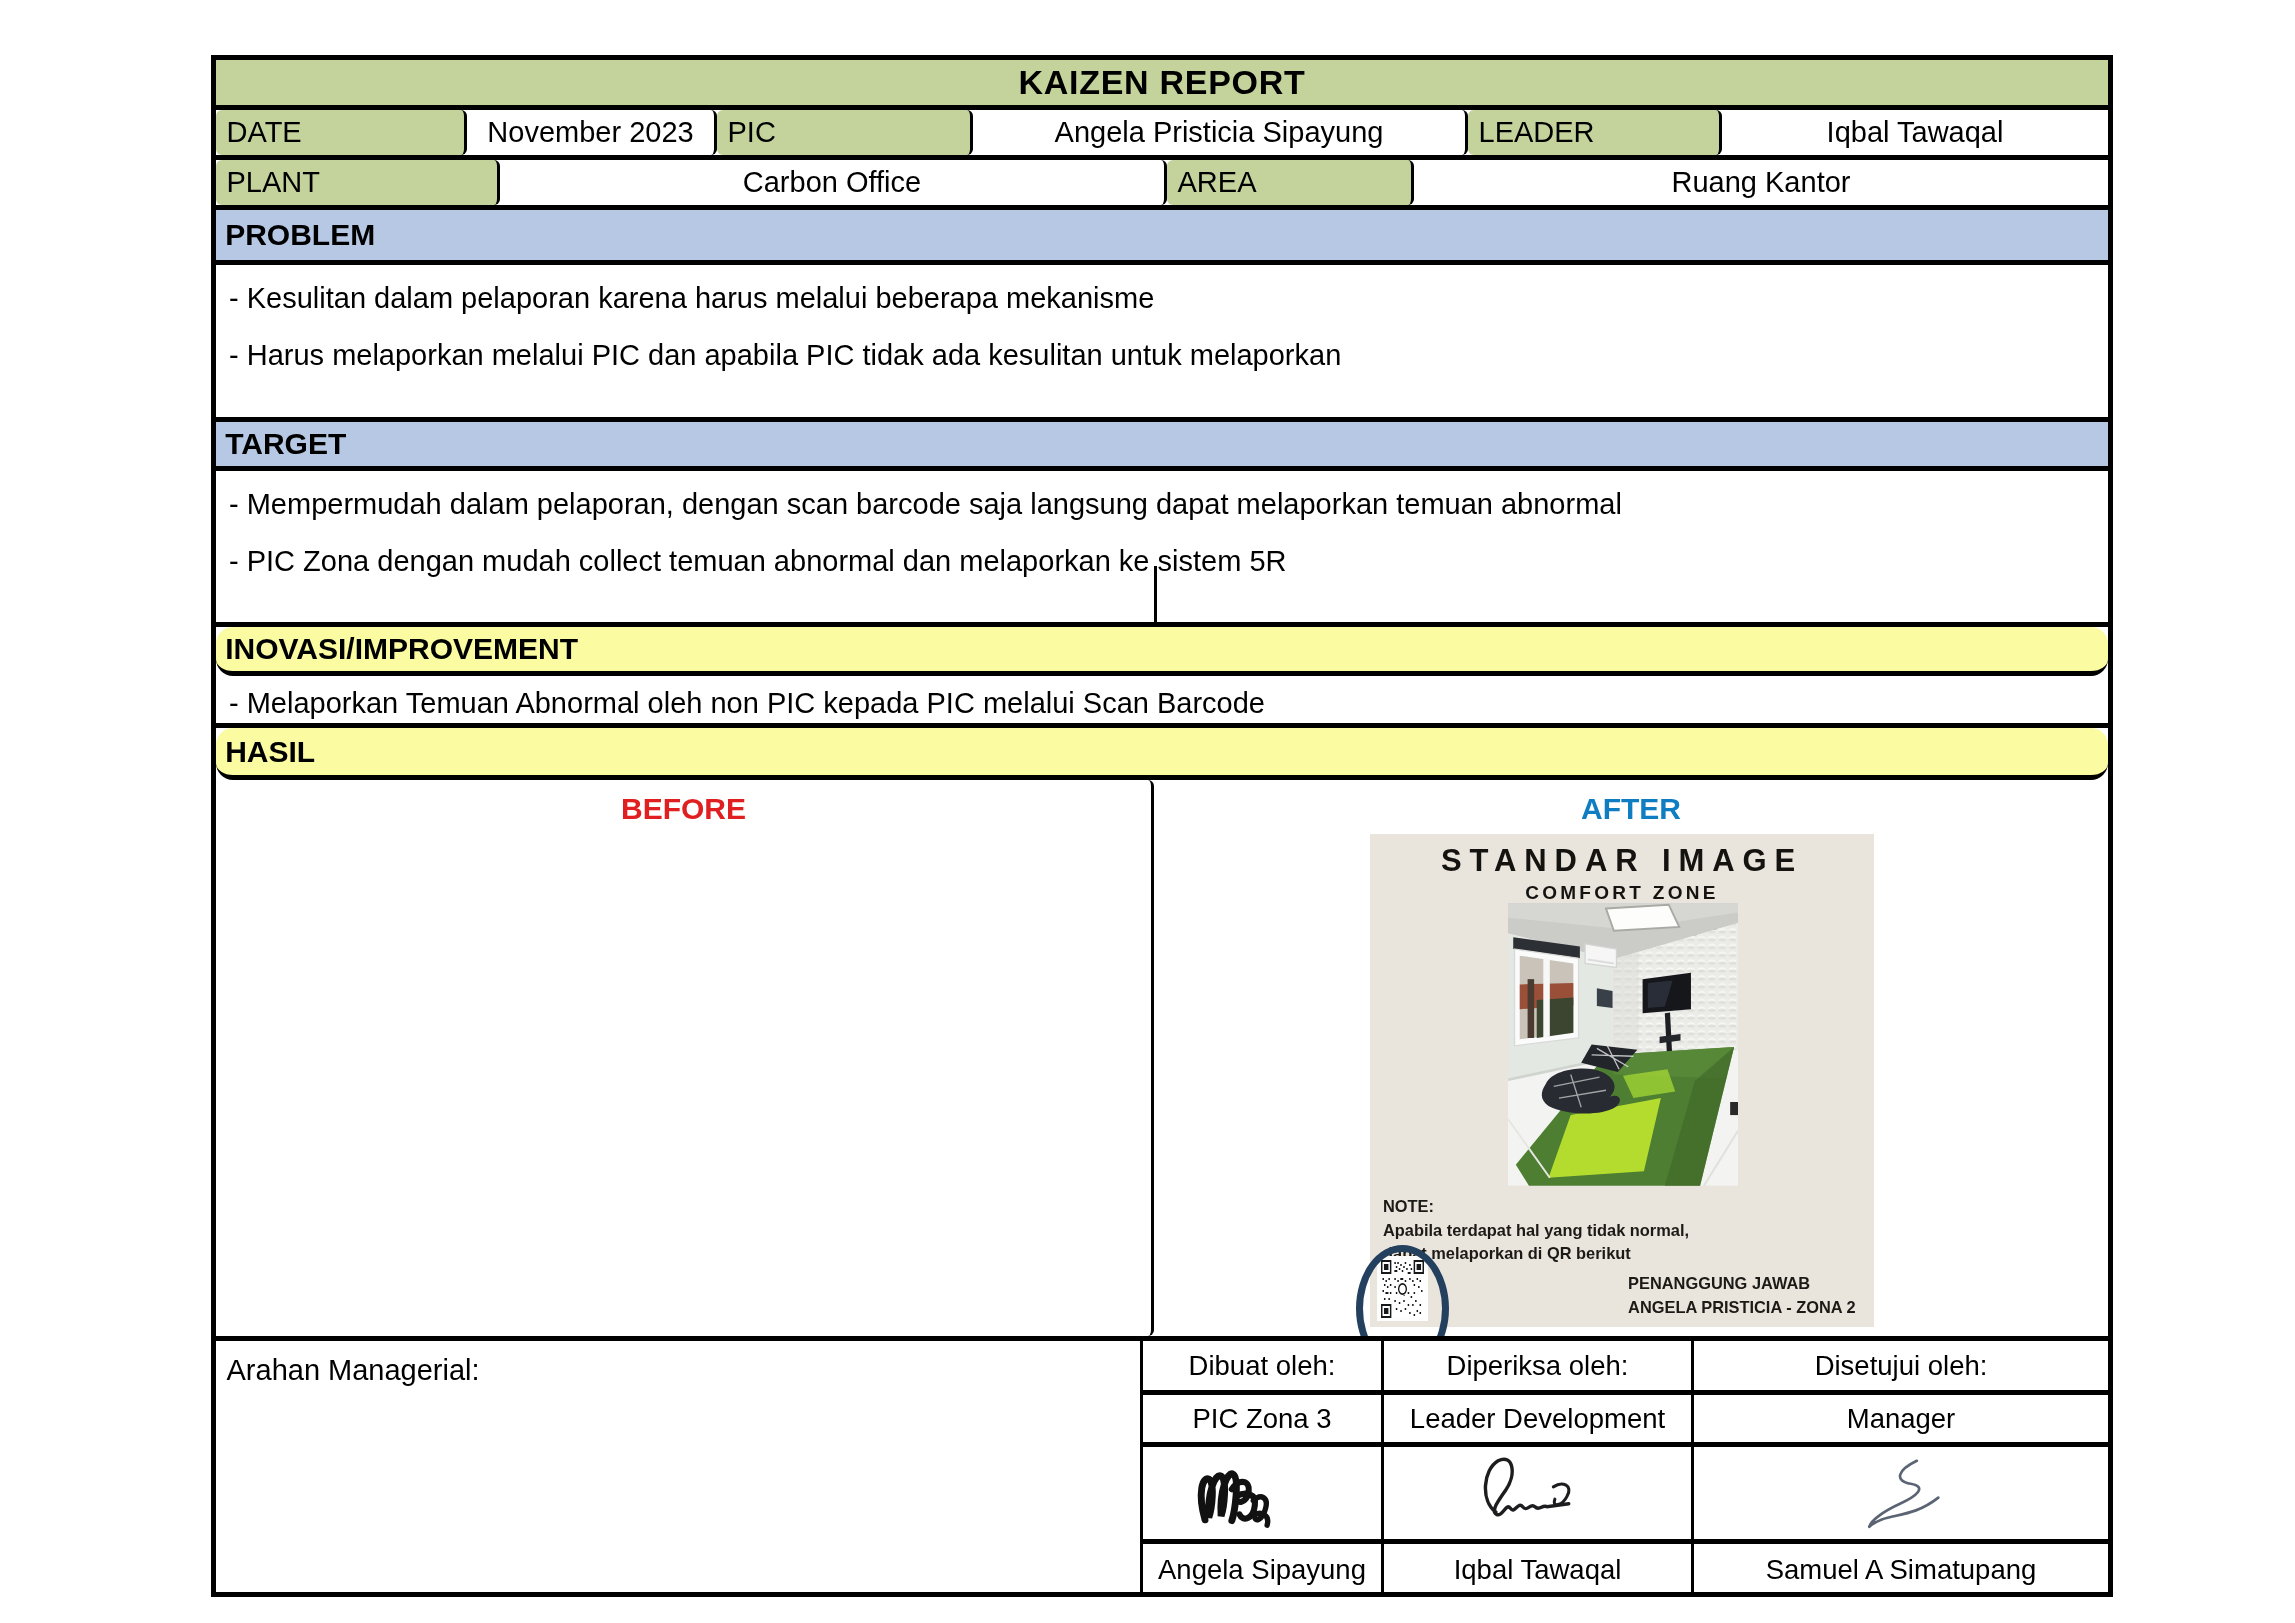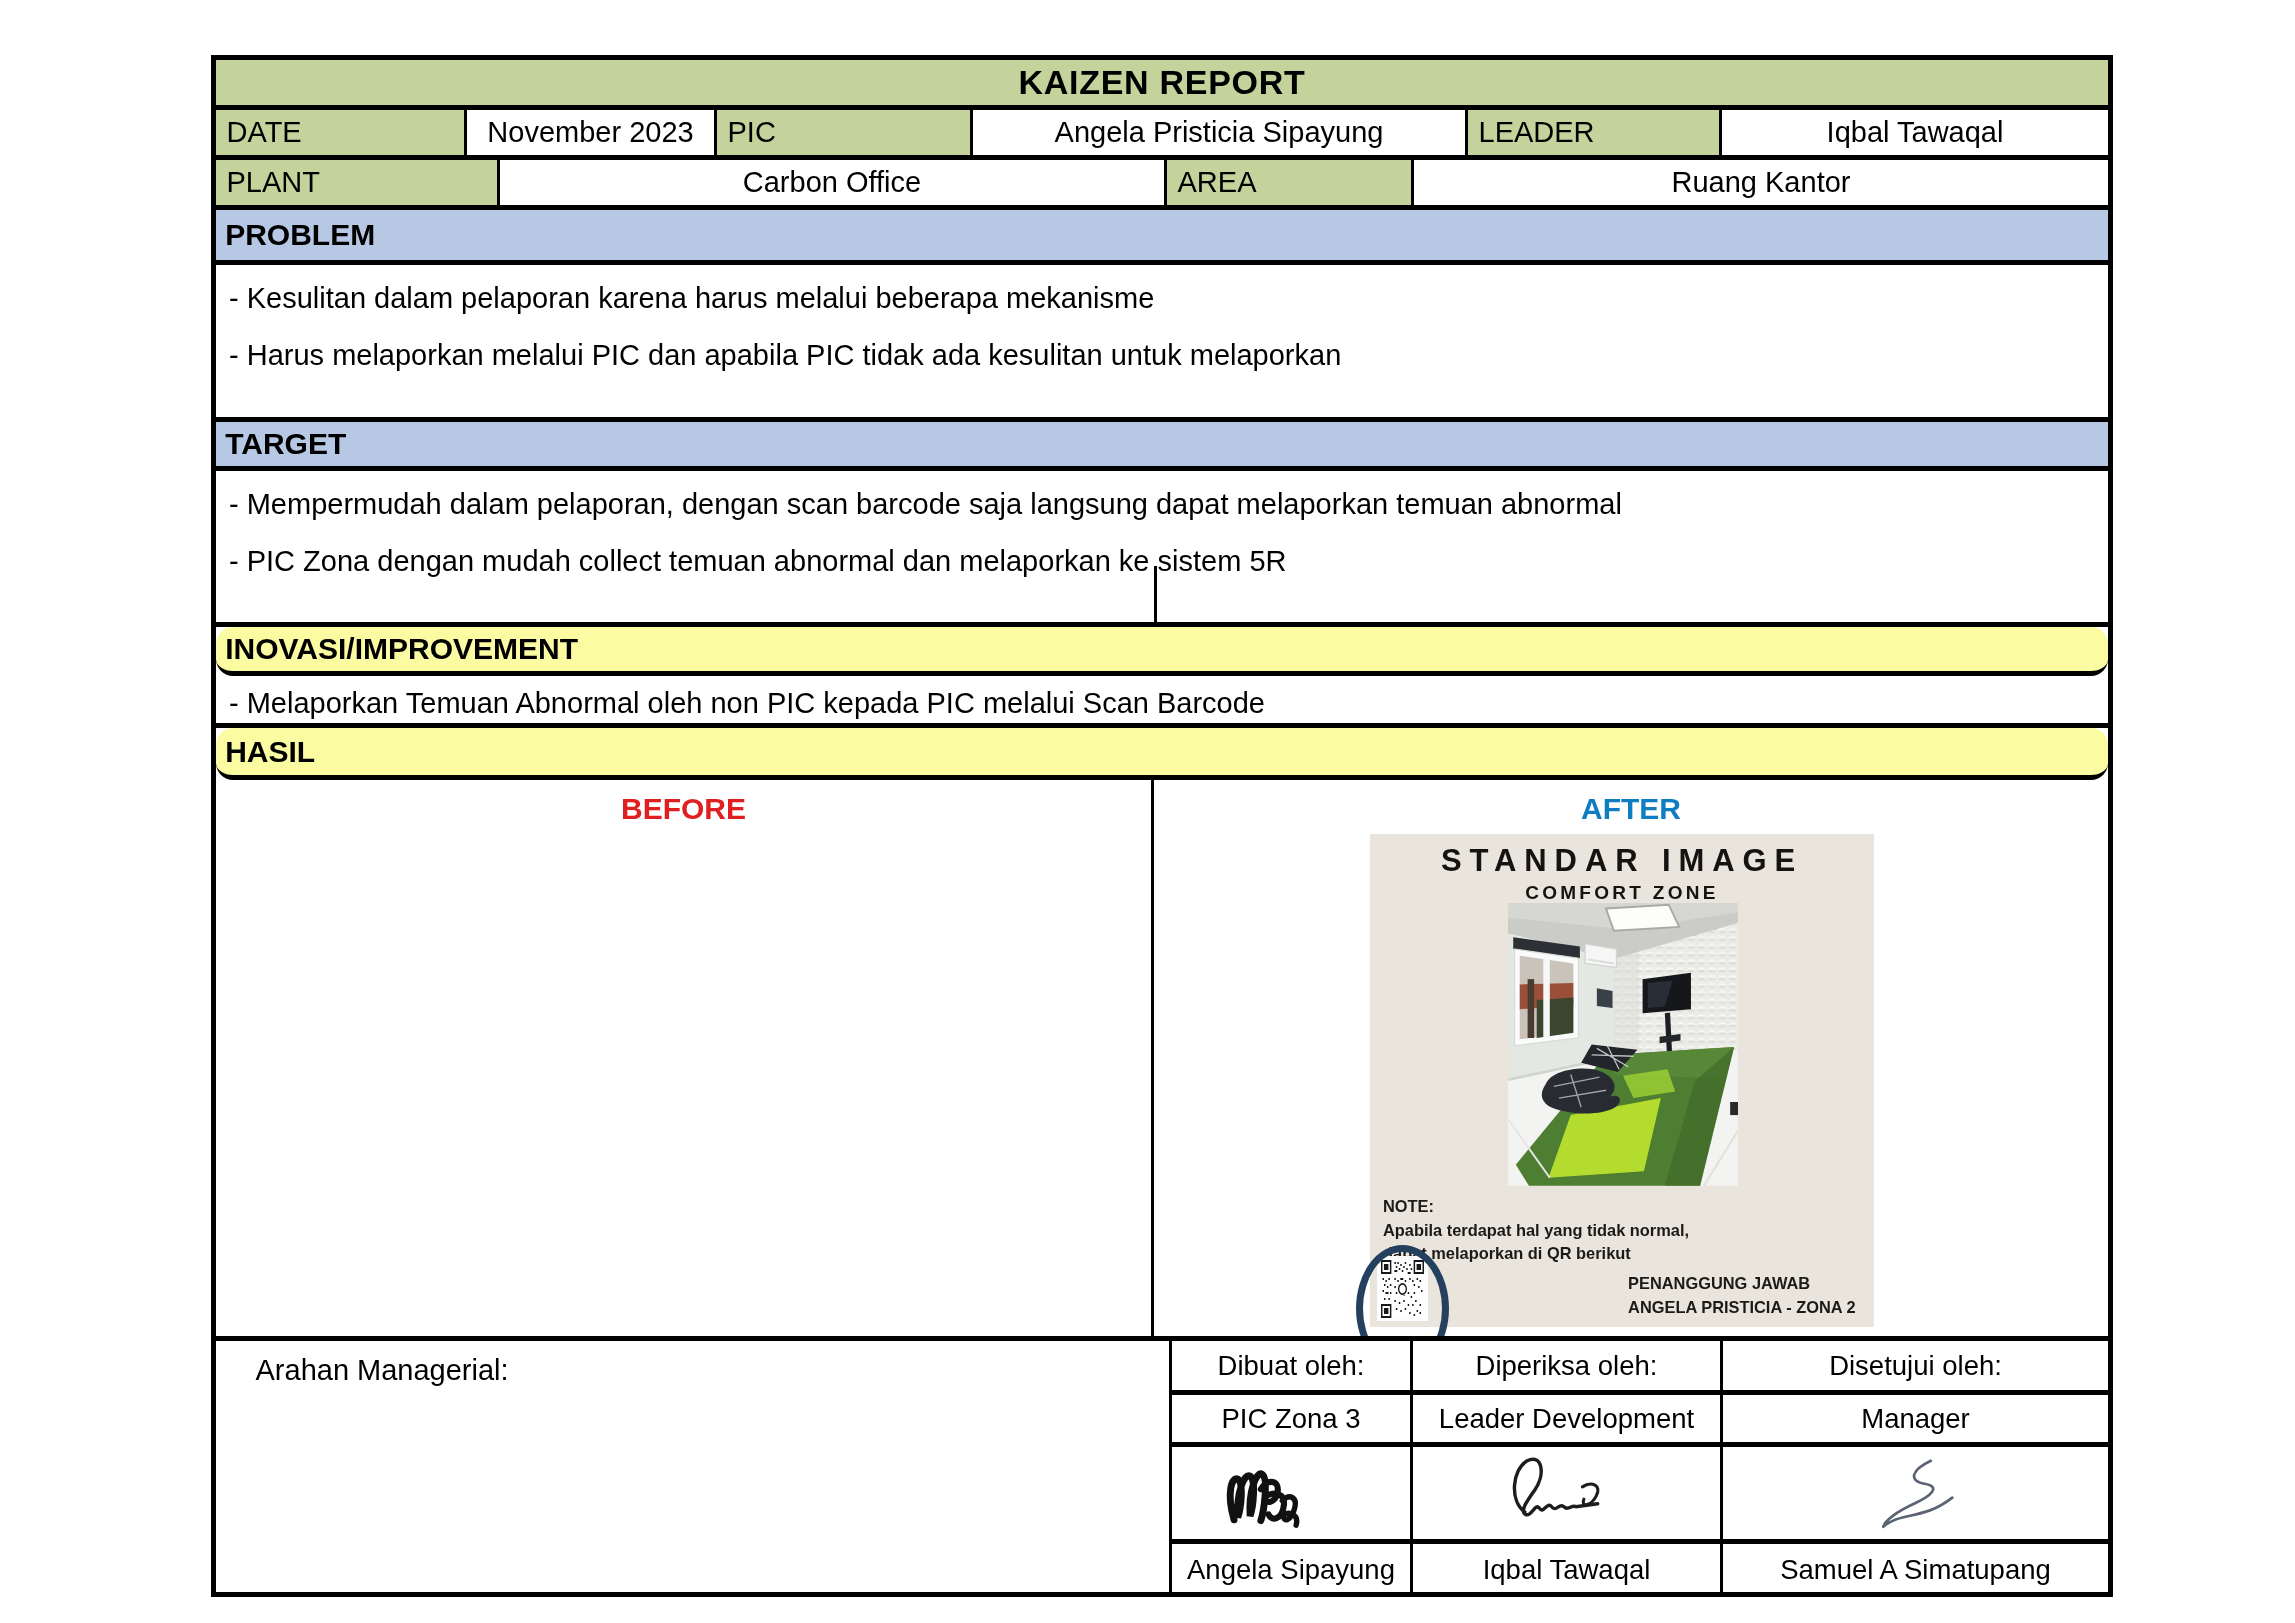--- a/index.html
+++ b/index.html
@@ -7,22 +7,22 @@
     width:2295px;height:1623px;position:relative;background:#ffffff;
     font-family:"Liberation Sans", sans-serif;color:#000;
     -webkit-font-smoothing:antialiased;
   }
   .tbl{
     position:absolute;left:211px;top:55px;width:1902px;height:1542px;
     border:5.9px solid #000;box-sizing:border-box;background:#fff;
     display:flex;flex-direction:column;
   }
   .row{box-sizing:border-box;border-bottom:5.2px solid #000;display:grid;flex:0 0 auto;}
-  .row.last{border-bottom:0;flex:1 1 auto;margin-left:29px;}
-  .c{box-sizing:border-box;border-right:3.9px solid #000;display:flex;align-items:center;overflow:hidden;}
+  .row.last{border-bottom:0;flex:1 1 auto;}
+  .c{box-sizing:border-box;border-right:3.9px solid #000;display:flex;align-items:center;overflow:hidden;border-radius:6px;}
   .c.nor{border-right:0;}
   .g{background:var(--green);}
   .lbl{padding-left:10.5px;font-size:29px;}
   .val{justify-content:center;font-size:29px;}
   .title-row{height:50px;background:var(--green);display:flex;align-items:center;justify-content:center;text-align:right;}
   .title-row span{font-size:34px;font-weight:bold;letter-spacing:0.7px;}
   .hdr-row{display:flex;align-items:center;padding-left:9.2px;font-weight:bold;font-size:30px;}
   .hdr-blue{background:var(--blue);height:49px;}
   .hdr-yellow{background:var(--yellow);border-radius:17px;}
   .body-row{display:block;padding:17px 0 0 13px;font-size:29px;position:relative;}

